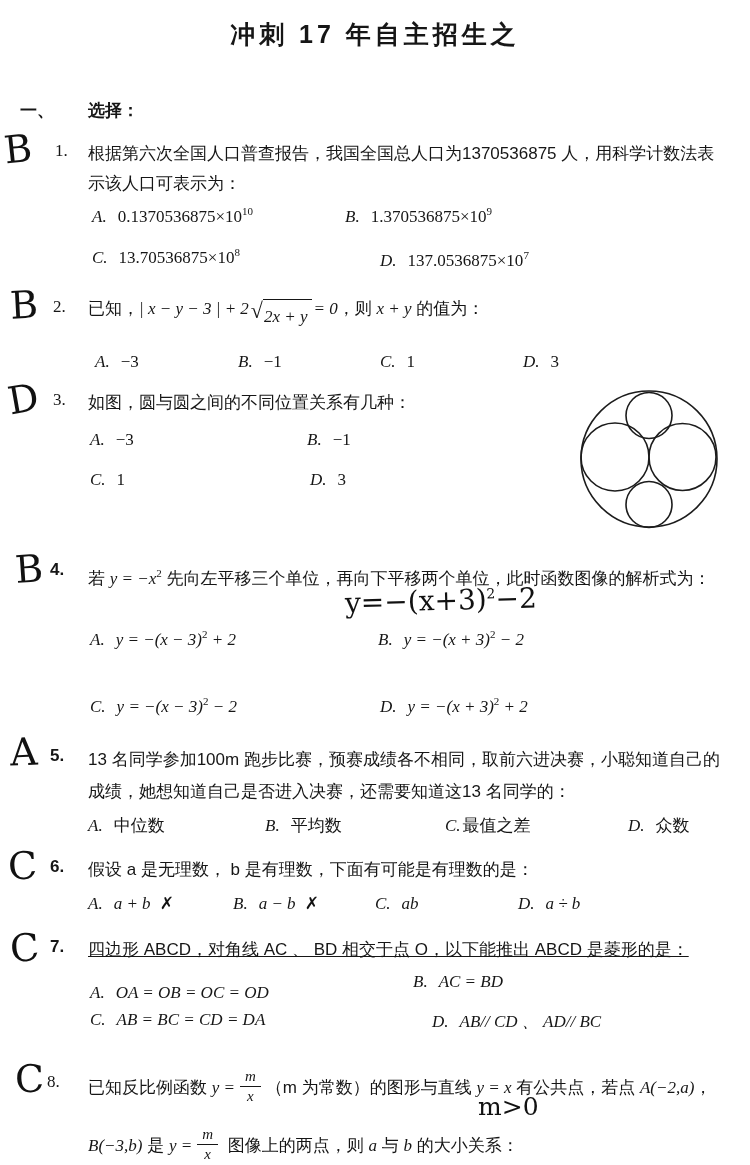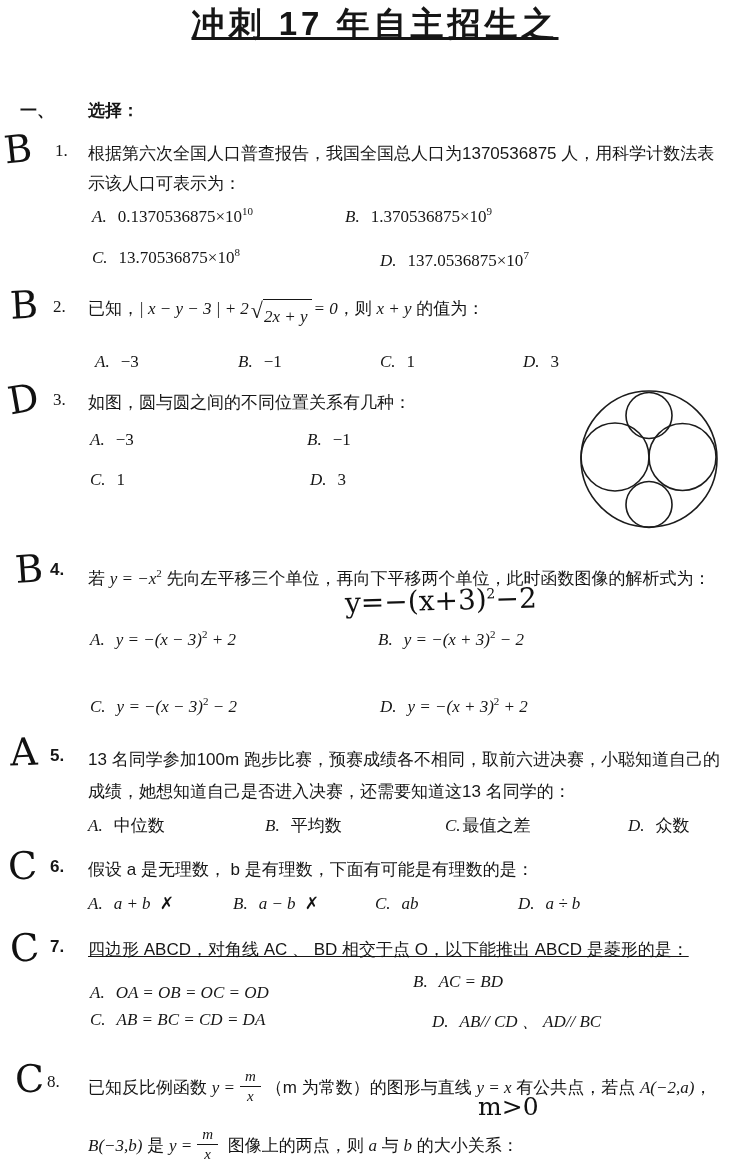--- a/index.html
+++ b/index.html
@@ -1,20 +1,20 @@
 <!DOCTYPE html>
 <html><head>
 <meta charset="utf-8">
 <style>
   html,body{margin:0;padding:0;background:#ffffff;}
   .page{position:relative;width:750px;height:1165px;background:#ffffff;overflow:hidden;
         font-family:"Liberation Sans",sans-serif;color:#161616;}
   .abs{position:absolute;}
   .title{left:0;width:100%;text-align:center;font-weight:700;}
-  .t1{top:2px;font-size:33px;letter-spacing:4px;text-decoration:underline;}
+  .t1{top:18px;font-size:25px;letter-spacing:4px;}
   .t2{top:56px;font-size:28px;letter-spacing:3px;}
   .sec{top:99px;font-size:17px;font-weight:700;}
   .qnum{font-size:17px;font-family:"Liberation Serif",serif;}
   .qnum.b{font-family:"Liberation Sans",sans-serif;font-weight:700;}
   .qtext{font-size:17px;line-height:30px;}
   .nowrap{white-space:nowrap;}
   .opt{position:absolute;white-space:nowrap;font-size:17px;}
   .olabel{font-family:"Liberation Serif",serif;font-style:italic;margin-right:11px;}
   .olabel.tight{margin-right:2px;}
   .oser{font-family:"Liberation Serif",serif;}

